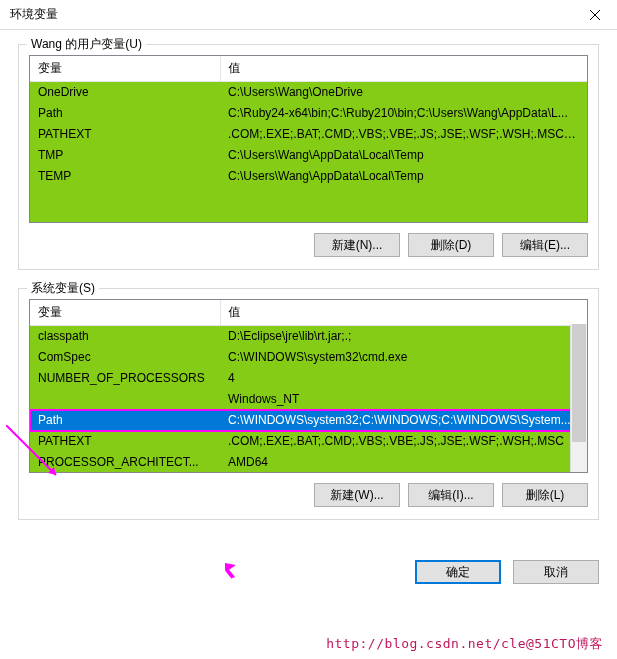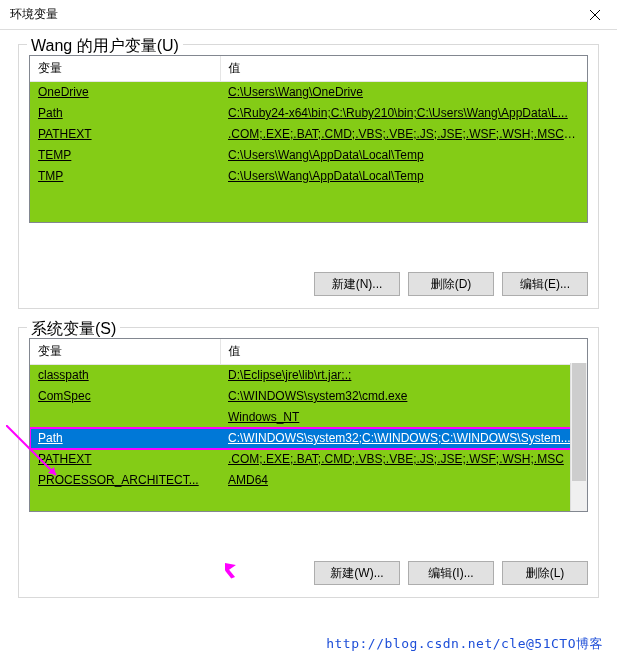--- a/index.html
+++ b/index.html
@@ -3,40 +3,40 @@
   <meta charset="utf-8">
   <style>
     * { box-sizing: border-box; margin: 0; padding: 0; }
     body { font-family: 'Microsoft YaHei', 'Segoe UI', sans-serif; font-size: 12px; background: #fff; width: 617px; height: 659px; overflow: hidden; }
     .titlebar { display: flex; align-items: center; justify-content: space-between; height: 30px; padding: 0 0 0 10px; border-bottom: 1px solid #ddd; gap: 40px; }
     .titlebar-title { font-size: 12px; }
     .titlebar-close { width: 45px; height: 30px; display: flex; align-items: center; justify-content: center; cursor: pointer; }
     .titlebar-close svg { width: 10px; height: 10px; }
     .content { padding: 14px 18px 12px 18px; }
     .fieldset { border: 1px solid #d9d9d9; margin-bottom: 18px; padding: 10px 10px 12px 10px; position: relative; }
-    .fieldset-legend { position: absolute; top: -9px; left: 8px; background: #fff; padding: 0 4px; font-size: 16px; }
+    .fieldset-legend { position: absolute; top: -9px; left: 8px; background: #fff; padding: 0 4px; font-size: 12px; }
     .table-wrap { border: 1px solid #828790; height: 168px; overflow: hidden; position: relative; background: #84cc16; }
     .table-wrap.sys { height: 174px; }
     .table { width: 100%; border-collapse: collapse; table-layout: fixed; }
     .table th { text-align: left; font-weight: normal; padding: 4px 8px; border-bottom: 1px solid #e5e5e5; border-right: 1px solid #e5e5e5; background: #fff; font-size: 12px; height: 24px; }
     .table th:last-child { border-right: none; }
-    .table td { padding: 3px 8px; font-size: 12px; white-space: nowrap; overflow: hidden; text-overflow: ellipsis; height: 21px; text-decoration: underline; }
+    .table td { padding: 3px 8px; font-size: 12px; white-space: nowrap; overflow: hidden; text-overflow: ellipsis; height: 21px; }
     .table tr.selected { background: #0078d7; color: #fff; outline: 2px solid #ff00ff; outline-offset: -1px; }
     .col-name { width: 190px; }
     .col-value { width: auto; }
     .scrollbar-track { position: absolute; right: 0; top: 24px; bottom: 0; width: 17px; background: #f0f0f0; border-left: 1px solid #ddd; }
     .scrollbar-thumb { position: absolute; top: 0; left: 1px; right: 1px; height: 80%; background: #cdcdcd; }
     .button-row { display: flex; justify-content: flex-end; gap: 8px; margin-top: 10px; }
-    .btn { min-width: 86px; height: 24px; border: 1px solid #adadad; background: #e1e1e1; font-size: 12px; cursor: pointer; font-family: inherit; padding: 0 10px; margin-top: 39px; }
+    .btn { min-width: 86px; height: 24px; border: 1px solid #adadad; background: #e1e1e1; font-size: 12px; cursor: pointer; font-family: inherit; padding: 0 10px; }
     .bottom-row { display: flex; justify-content: flex-end; gap: 12px; padding: 10px 18px 14px 18px; border-top: 0; }
     .btn.default { border-color: #0078d7; box-shadow: inset 0 0 0 1px #0078d7; }
     .arrow { position: absolute; pointer-events: none; }
     .arrow.a1 { left: 6px; top: 425px; }
     .arrow.a2 { left: 225px; top: 560px; }
-    .watermark { position: absolute; bottom: 6px; right: 14px; font-size: 13px; color: #1d4ed8; font-family: monospace; letter-spacing: 0.5px; pointer-events: none; }
+    .watermark { position: absolute; bottom: 6px; right: 14px; font-size: 13px; color: #be185d; font-family: monospace; letter-spacing: 0.5px; pointer-events: none; }
   </style>
 </head>
 <body>
 
 <div class="titlebar">
   <span class="titlebar-title">环境变量</span>
   <div class="titlebar-close">
     <svg viewBox="0 0 10 10">
         <path d="M0 0 L10 10 M10 0 L0 10" stroke="#000" stroke-width="1" fill="none"></path>
       </svg>
@@ -66,25 +66,25 @@
             </tr>
           <tr>
               <td>Path</td>
               <td>C:\Ruby24-x64\bin;C:\Ruby210\bin;C:\Users\Wang\AppData\L...</td>
             </tr>
           <tr>
               <td>PATHEXT</td>
               <td>.COM;.EXE;.BAT;.CMD;.VBS;.VBE;.JS;.JSE;.WSF;.WSH;.MSC;.RB;...</td>
             </tr>
           <tr>
-              <td>TEMP</td>
+              <td>TMP</td>
               <td>C:\Users\Wang\AppData\Local\Temp</td>
             </tr>
           <tr>
-              <td>TMP</td>
+              <td>TEMP</td>
               <td>C:\Users\Wang\AppData\Local\Temp</td>
             </tr>
         </tbody>
       </table>
     </div>
     <div class="button-row">
       <button class="btn">新建(N)...</button>
       <button class="btn">删除(D)</button>
       <button class="btn">编辑(E)...</button>
     </div>
@@ -105,20 +105,24 @@
         </tr>
           </thead>
         <tbody>
           <tr>
               <td>classpath</td>
               <td>D:\Eclipse\jre\lib\rt.jar;.;</td>
             </tr>
           <tr>
               <td>ComSpec</td>
               <td>C:\WINDOWS\system32\cmd.exe</td>
+            </tr>
+          <tr>
+              <td>NUMBER_OF_PROCESSORS</td>
+              <td>4</td>
             </tr>
           <tr>
               <td></td>
               <td>Windows_NT</td>
             </tr>
           <tr class="selected">
               <td>Path</td>
               <td>C:\WINDOWS\system32;C:\WINDOWS;C:\WINDOWS\System...</td>
             </tr>
           <tr>

